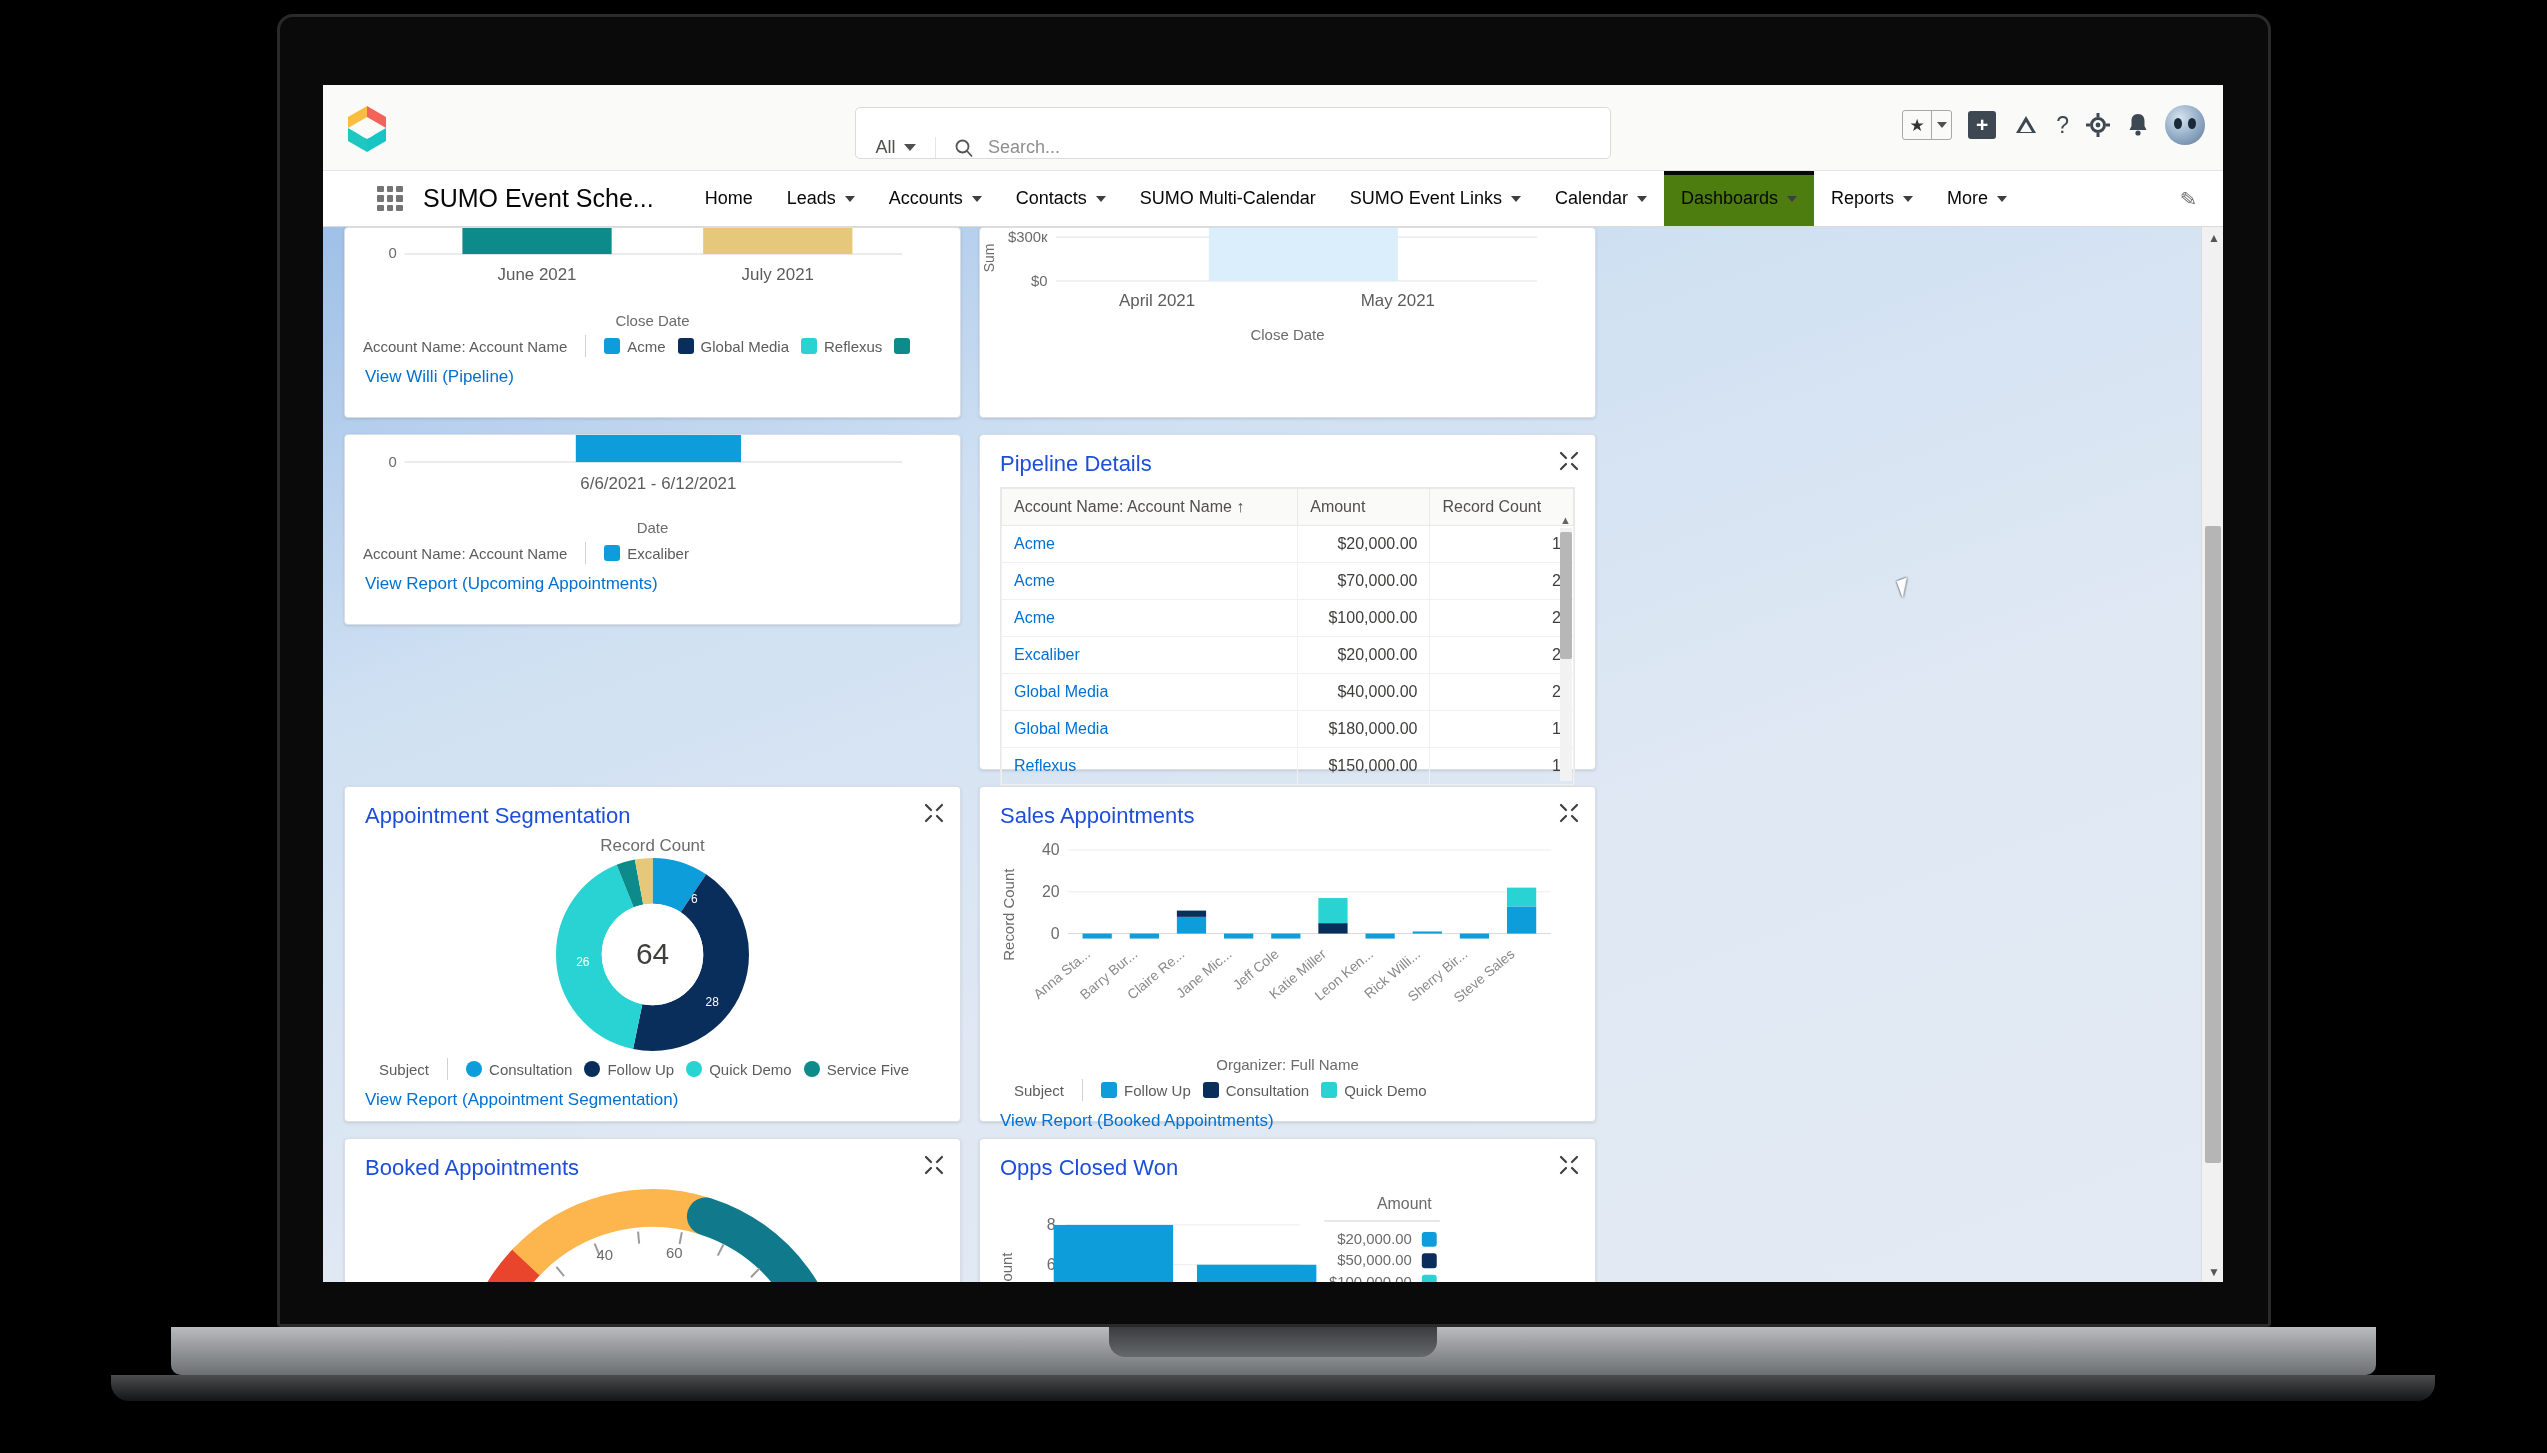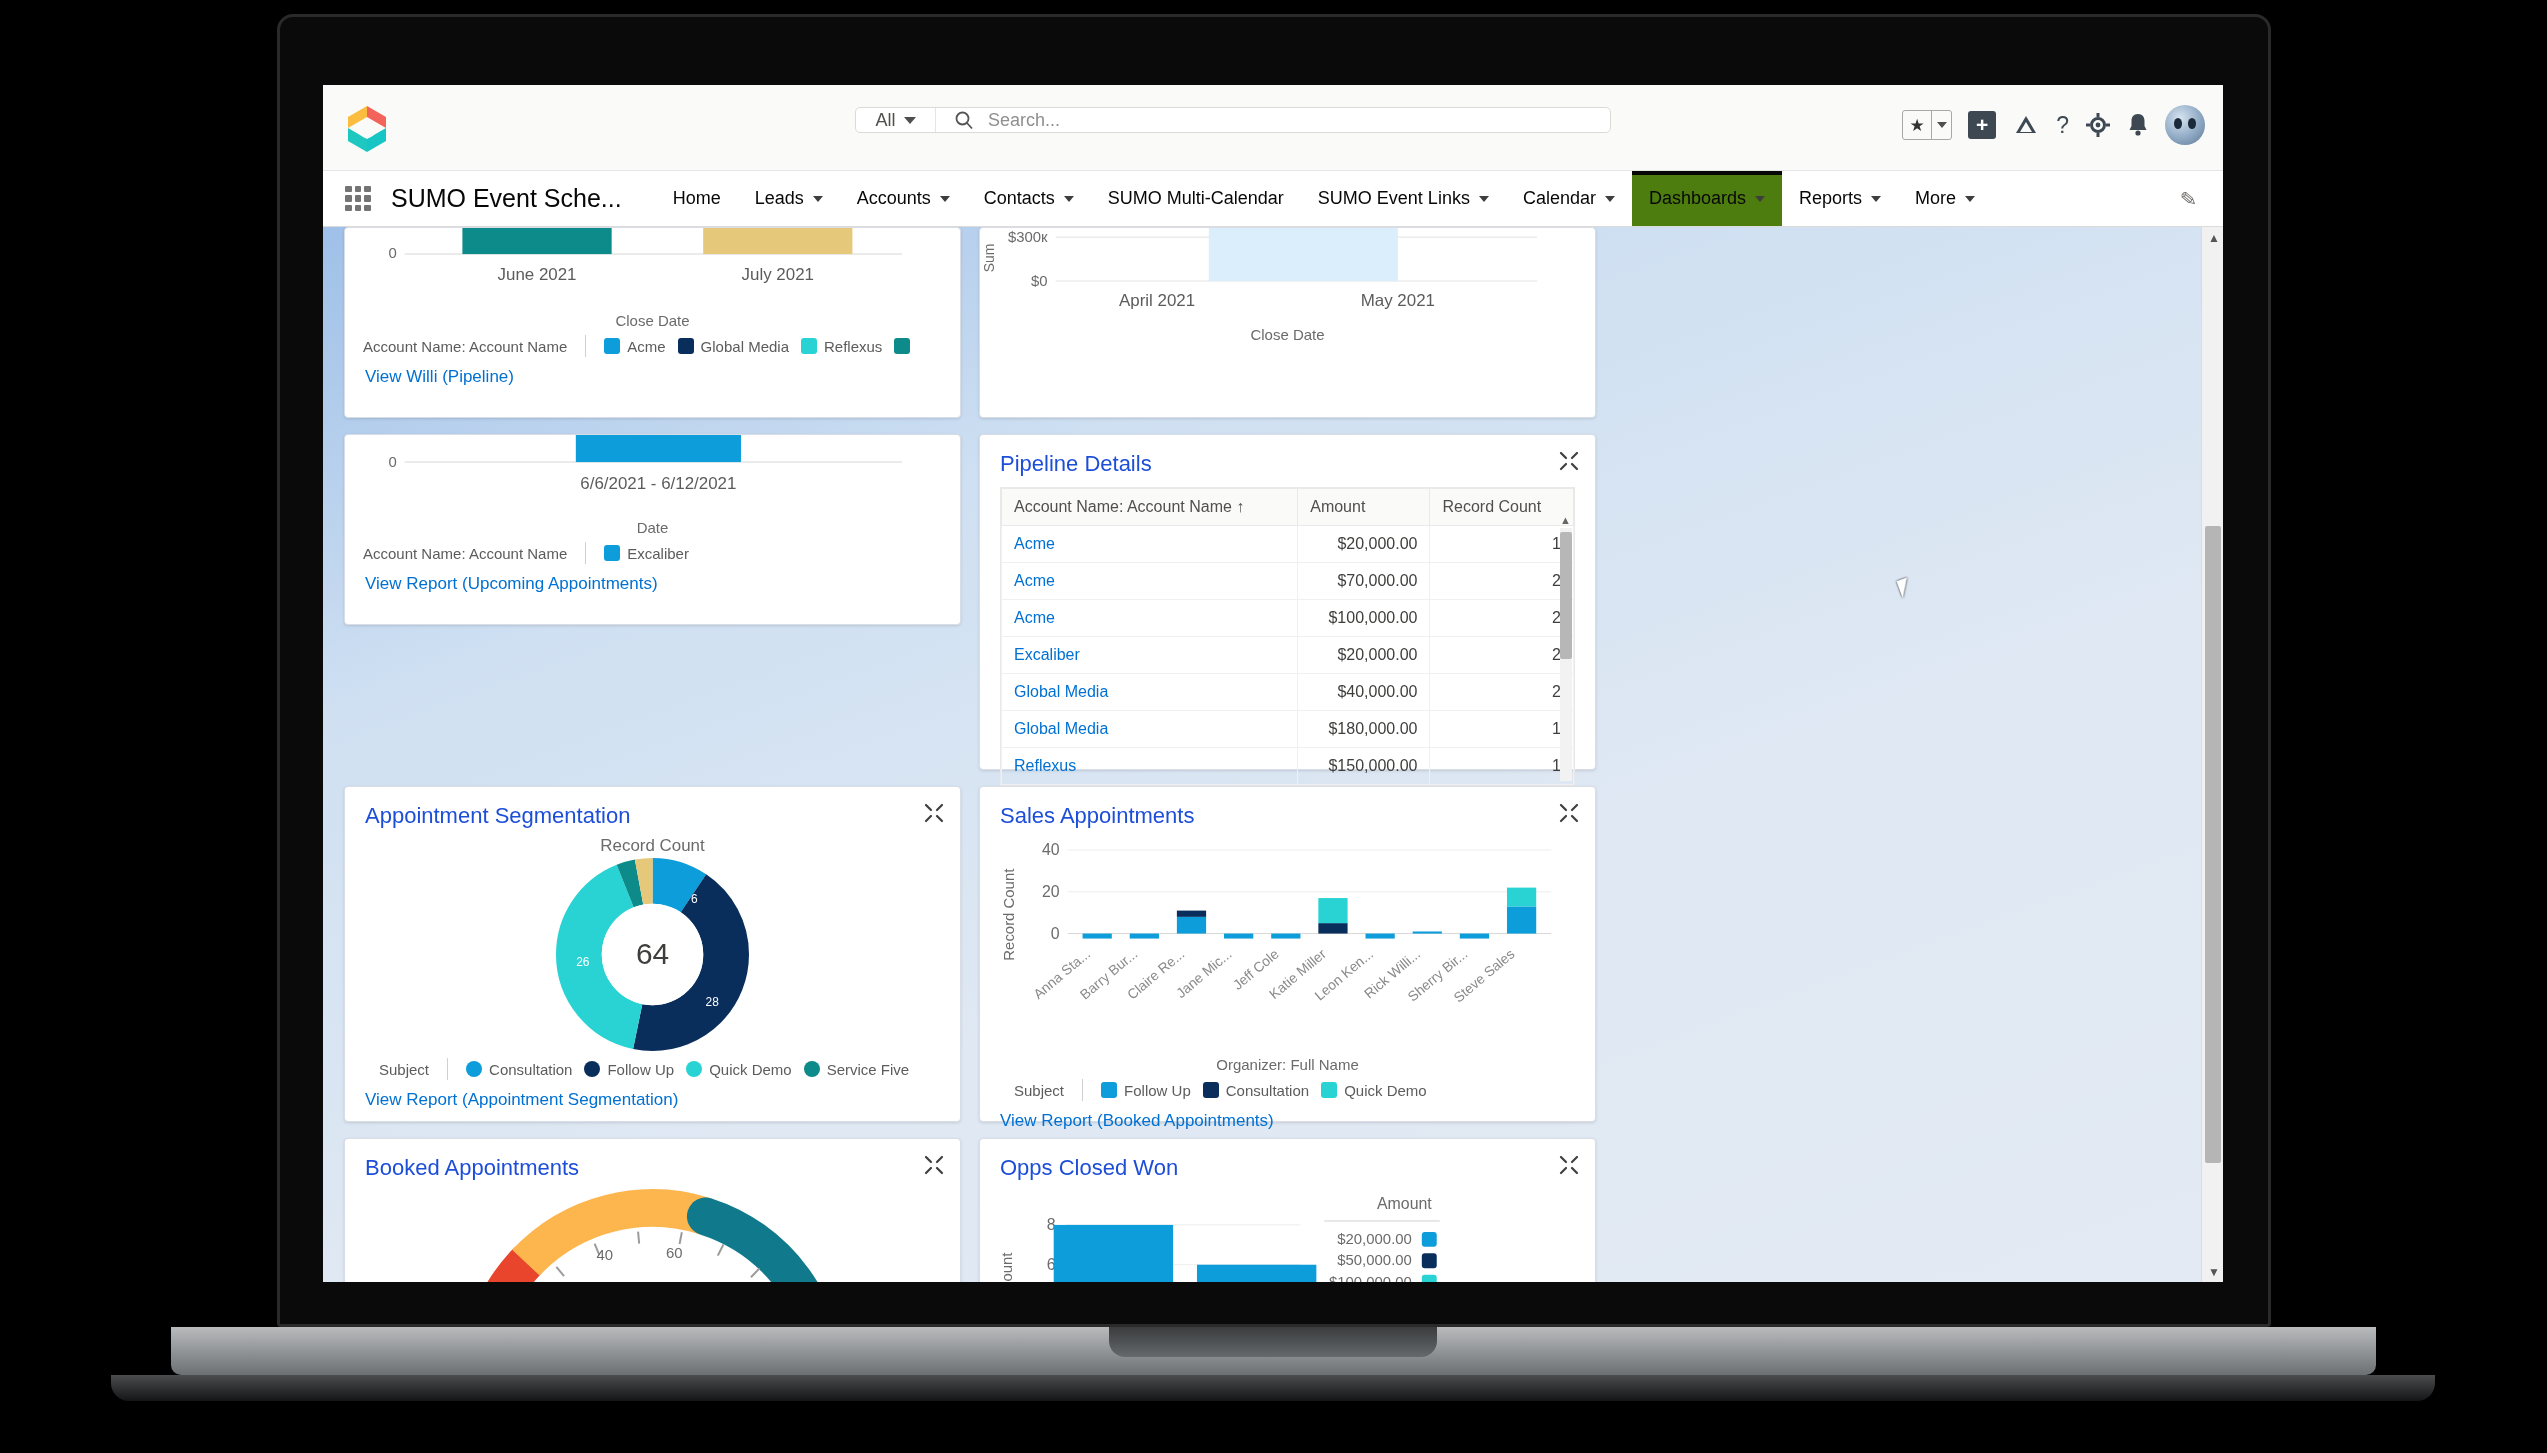--- a/index.html
+++ b/index.html
@@ -21,23 +21,23 @@
            background:linear-gradient(180deg,#3a3c3e,#66696c);
            border-radius:0 0 16px 16px; }
   #foot { position:absolute; left:111px; top:1375px; width:2324px; height:26px;
           background:linear-gradient(180deg,#4a4c4e,#141516);
           border-radius:0 0 18px 18px; }
 
   
   .sf-header { height:86px; background:#fafaf9; position:relative;
                border-bottom:1px solid #e5e5e5; }
   .sf-logo { position:absolute; left:18px; top:18px; width:52px; height:52px; }
-  .searchwrap { position:absolute; left:532px; top:22px; width:756px; height:26px;
+  .searchwrap { position:absolute; left:532px; top:22px; width:756px; height:52px;
                 display:flex; background:#fff; border:1px solid #dddbda;
-                border-radius:5px; }
+                border-radius:5px;align-items:flex-end; }
   .search-all { width:80px; display:flex; align-items:center; justify-content:center;
                 gap:8px; font-size:18px; color:#514f4d;
                 border-right:1px solid #e5e5e5; }
   .caretdn { width:0;height:0;border-left:6px solid transparent;
              border-right:6px solid transparent;border-top:7px solid #514f4d; }
   .search-field { flex:1; display:flex; align-items:center; gap:14px; padding-left:18px; }
   .search-ph { font-size:18px; color:#8f8f8f; }
   .hdr-icons { position:absolute; right:18px; top:20px; display:flex;
                align-items:center; gap:16px; }
   .fav-group { display:flex; border:1px solid #a8a8a8; border-radius:3px;
@@ -52,21 +52,21 @@
   .gl-icon { font-size:23px; color:#3d4852; line-height:1; }
   .avatar { width:40px;height:40px;border-radius:50%;
             background:radial-gradient(circle at 38% 33%, #d6e4f0 0%, #8fa9c4 55%, #5d7893 100%);
             position:relative; overflow:hidden; }
   .avatar::before,.avatar::after{content:"";position:absolute;top:13px;
             width:8px;height:11px;border-radius:50%;background:#1b2a3a;}
   .avatar::before{left:9px;} .avatar::after{right:9px;}
 
   
   .sf-nav { height:56px; background:#fff; border-bottom:1px solid #dddbda;
-            display:flex; align-items:center; position:relative; }
+            display:flex; align-items:center; position:relative;padding-left:32px; }
   .waffle { width:34px;height:34px;margin-left:18px;display:grid;
             grid-template-columns:repeat(3,1fr);grid-template-rows:repeat(3,1fr);
             gap:3px;padding:4px; }
   .waffle i { background:#747474; border-radius:1px; display:block; }
   .app-name { font-size:25px; color:#080707; margin-left:16px; margin-right:34px;
               white-space:nowrap; }
   .nav-items { display:flex; align-items:center; height:100%; }
   .nav-item { display:flex;align-items:center;gap:9px;height:100%;
               padding:0 17px; font-size:18px; color:#080707; white-space:nowrap;
               position:relative; }

